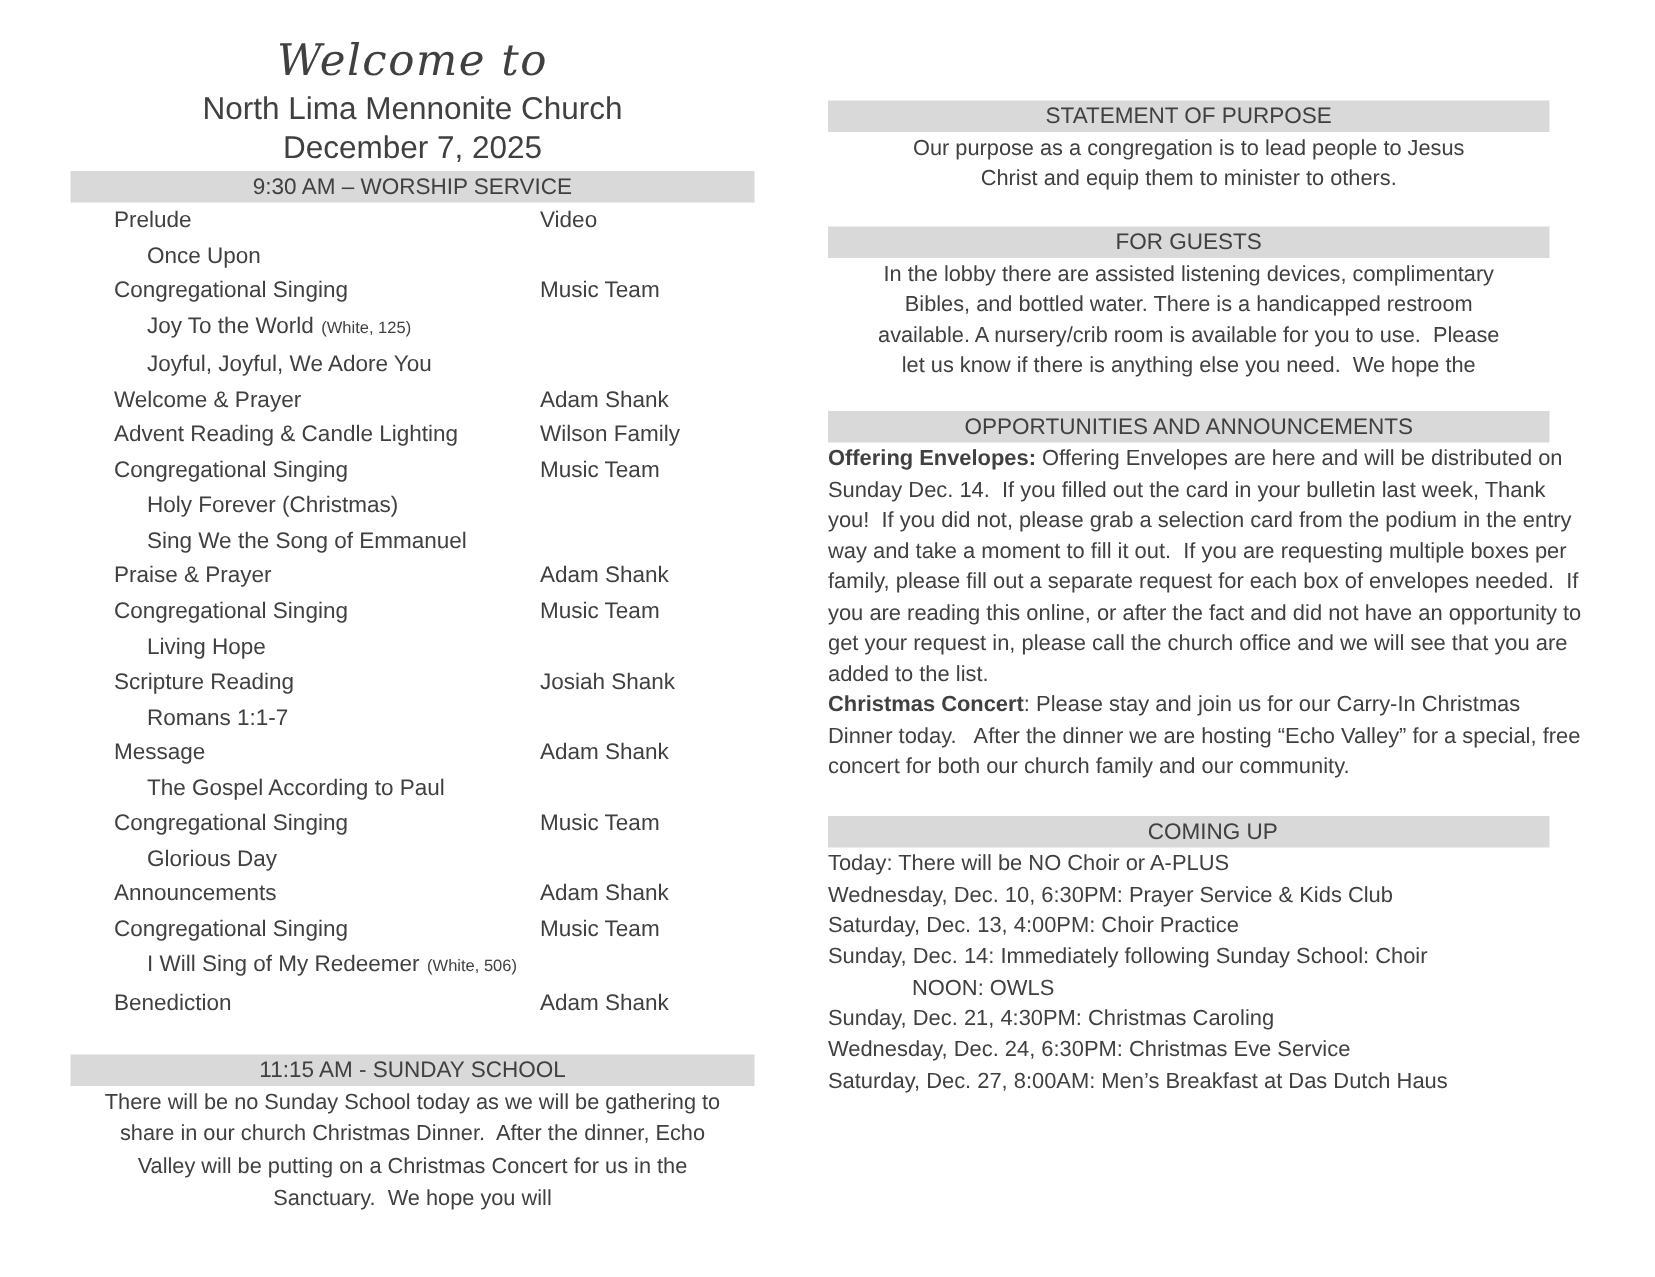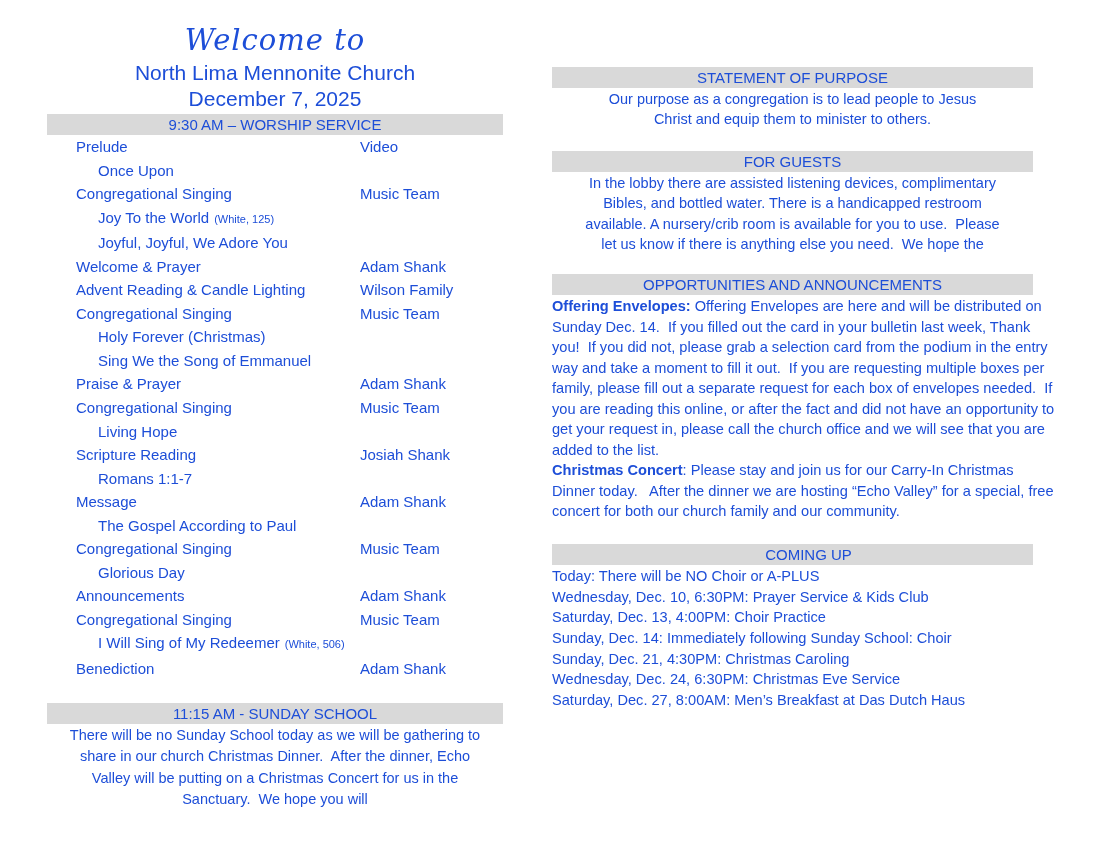--- a/index.html
+++ b/index.html
@@ -56,21 +56,21 @@
   .ann-para { white-space: pre-wrap; }
   .ann-para .lead { font-weight: bold; }
 
   .coming-list { font-size: 14.6px; line-height: 20.7px; margin-top: 1px; width: 507px; }
   .citem { white-space: pre; }
   .citem.indent { padding-left: 56px; }
 </style>
 </head>
 <body>
 
-<div class="page" style="background: rgb(255, 255, 255); color: #1d4ed8; border-radius: 18px;">
+<div class="page" style="background: rgb(255, 255, 255); color: #404040; border-radius: 18px;">
 
   <div class="left-col">
     <div class="welcome">Welcome to</div>
     <div class="church">North Lima Mennonite Church</div>
     <div class="date">December 7, 2025</div>
 
     <div class="bar worship-bar" style="background: rgb(217, 217, 217);">9:30 AM – WORSHIP SERVICE</div>
     <div class="service-list">
         <div class="srow"><span>Prelude</span><span class="assignee">Video</span></div>
         <div class="srow sub"><span>Once Upon</span></div>
@@ -126,19 +126,20 @@
         <div class="ann-para"><span class="lead">Offering Envelopes:</span><span> Offering Envelopes are here and will be distributed on Sunday Dec. 14.  If you filled out the card in your bulletin last week, Thank you!  If you did not, please grab a selection card from the podium in the entry way and take a moment to fill it out.  If you are requesting multiple boxes per family, please fill out a separate request for each box of envelopes needed.  If you are reading this online, or after the fact and did not have an opportunity to get your request in, please call the church office and we will see that you are added to the list.</span></div>
         <div class="ann-para"><span class="lead">Christmas Concert</span><span>: Please stay and join us for our Carry-In Christmas Dinner today.   After the dinner we are hosting “Echo Valley” for a special, free concert for both our church family and our community.</span></div>
       </div>
 
     <div class="bar coming-bar" style="background: rgb(217, 217, 217);">COMING UP</div>
     <div class="coming-list">
         <div class="citem">Today: There will be NO Choir or A-PLUS</div>
         <div class="citem">Wednesday, Dec. 10, 6:30PM: Prayer Service &amp; Kids Club</div>
         <div class="citem">Saturday, Dec. 13, 4:00PM: Choir Practice</div>
         <div class="citem">Sunday, Dec. 14: Immediately following Sunday School: Choir</div>
+        <div class="citem indent">NOON: OWLS</div>
         <div class="citem">Sunday, Dec. 21, 4:30PM: Christmas Caroling</div>
         <div class="citem">Wednesday, Dec. 24, 6:30PM: Christmas Eve Service</div>
         <div class="citem">Saturday, Dec. 27, 8:00AM: Men’s Breakfast at Das Dutch Haus</div>
       </div>
   </div>
 
 </div>
 
 </body></html>

